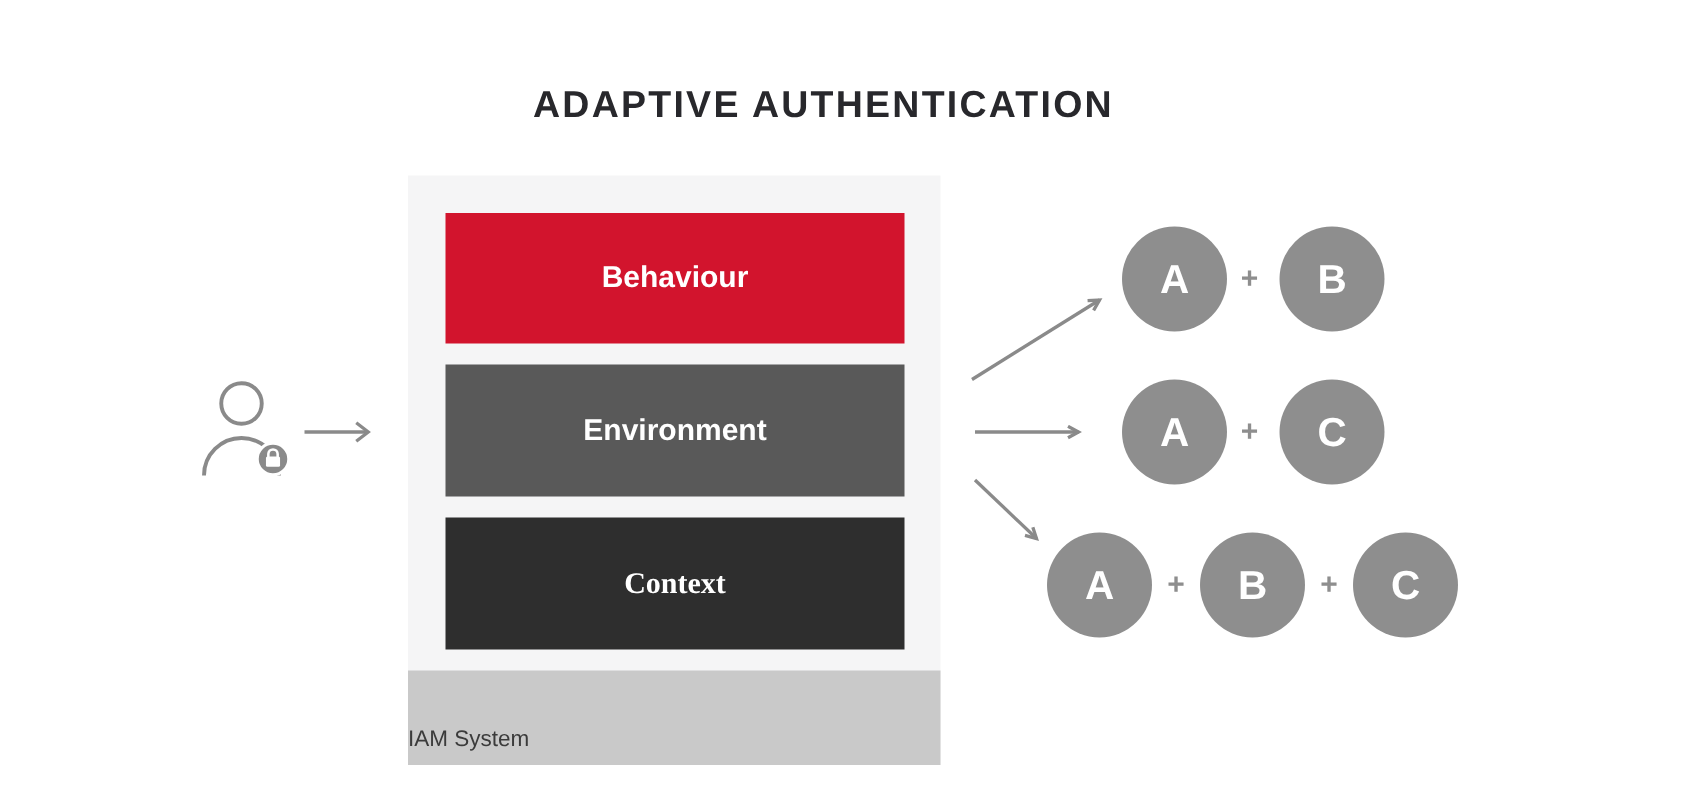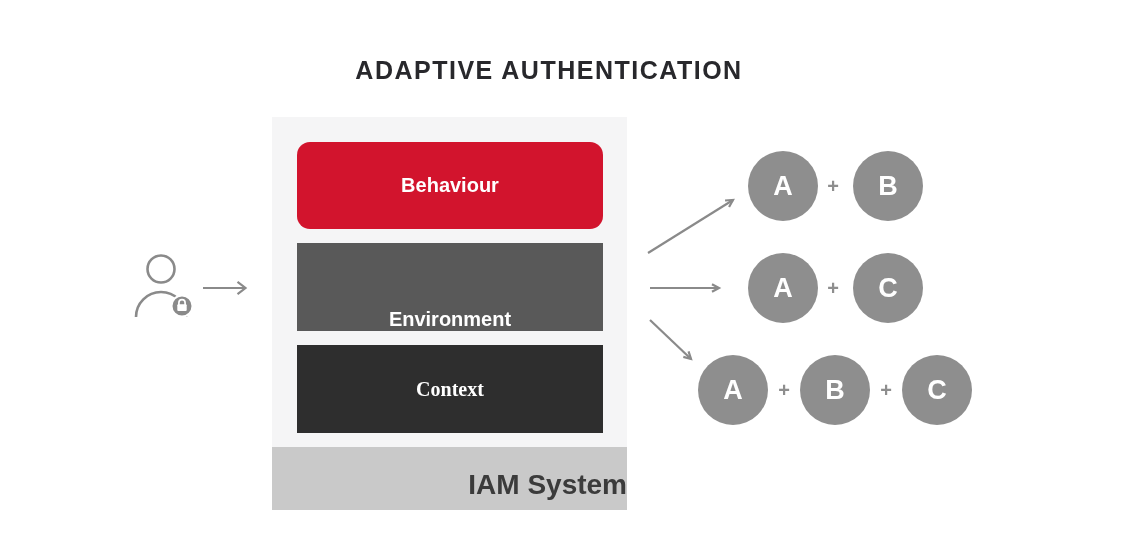--- a/index.html
+++ b/index.html
@@ -45,36 +45,36 @@
     position: absolute;
     left: 25px;
     width: 306px;
     display: flex;
     align-items: center;
     justify-content: center;
     color: var(--layer_text, #ffffff);
     font-size: 20px;
     font-weight: 700;
   }
-  .layer-0 { top: 25px;  height: 87px; background: var(--behaviour_bg, #d2142d); border-radius: 13px; }
-  .layer-1 { top: 126px; height: 88px; background: var(--environment_bg, #595959); align-items: flex-end; }
+  .layer-0 { top: 25px;  height: 87px; background: var(--behaviour_bg, #d2142d); }
+  .layer-1 { top: 126px; height: 88px; background: var(--environment_bg, #595959); }
   .layer-2 { top: 228px; height: 88px; background: var(--context_bg, #2e2e2e); font-family: Liberation Serif, serif; }
   .iam-bar {
     position: absolute;
     left: 0; top: 330px;
     width: 355px; height: 63px;
     background: var(--iam_bg, #c9c9c9);
     display: flex;
     align-items: flex-end;
-    justify-content: flex-end;
+    justify-content: flex-start;
     padding-bottom: 9px;
     box-sizing: border-box;
     color: var(--iam_text, #3b3b3b);
-    font-size: 28px;
-    font-weight: 700;
+    font-size: 15px;
+    font-weight: 400;
   }
 
   
   .circle {
     position: absolute;
     width: 70px; height: 70px;
     border-radius: 50%;
     background: var(--circle_bg, #8e8e8e);
     color: var(--circle_text, #ffffff);
     display: flex;

